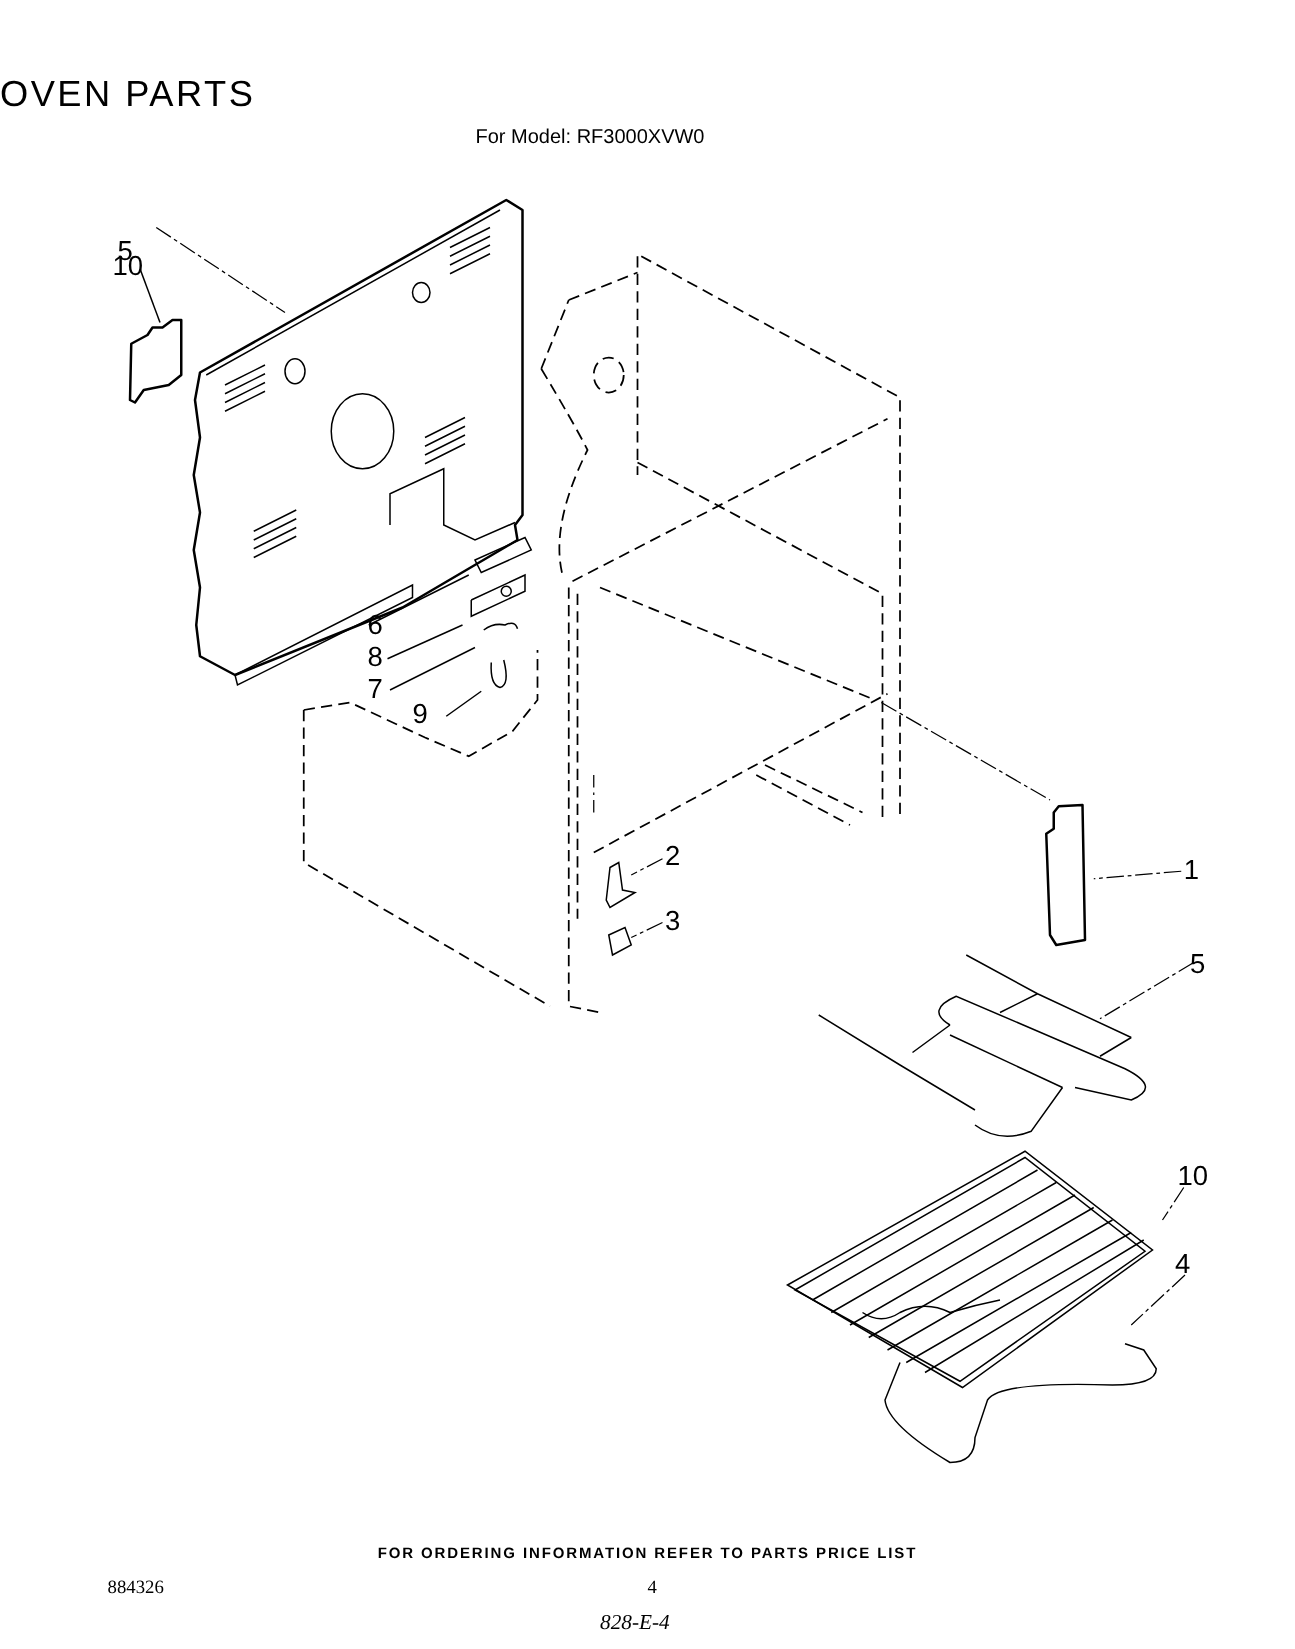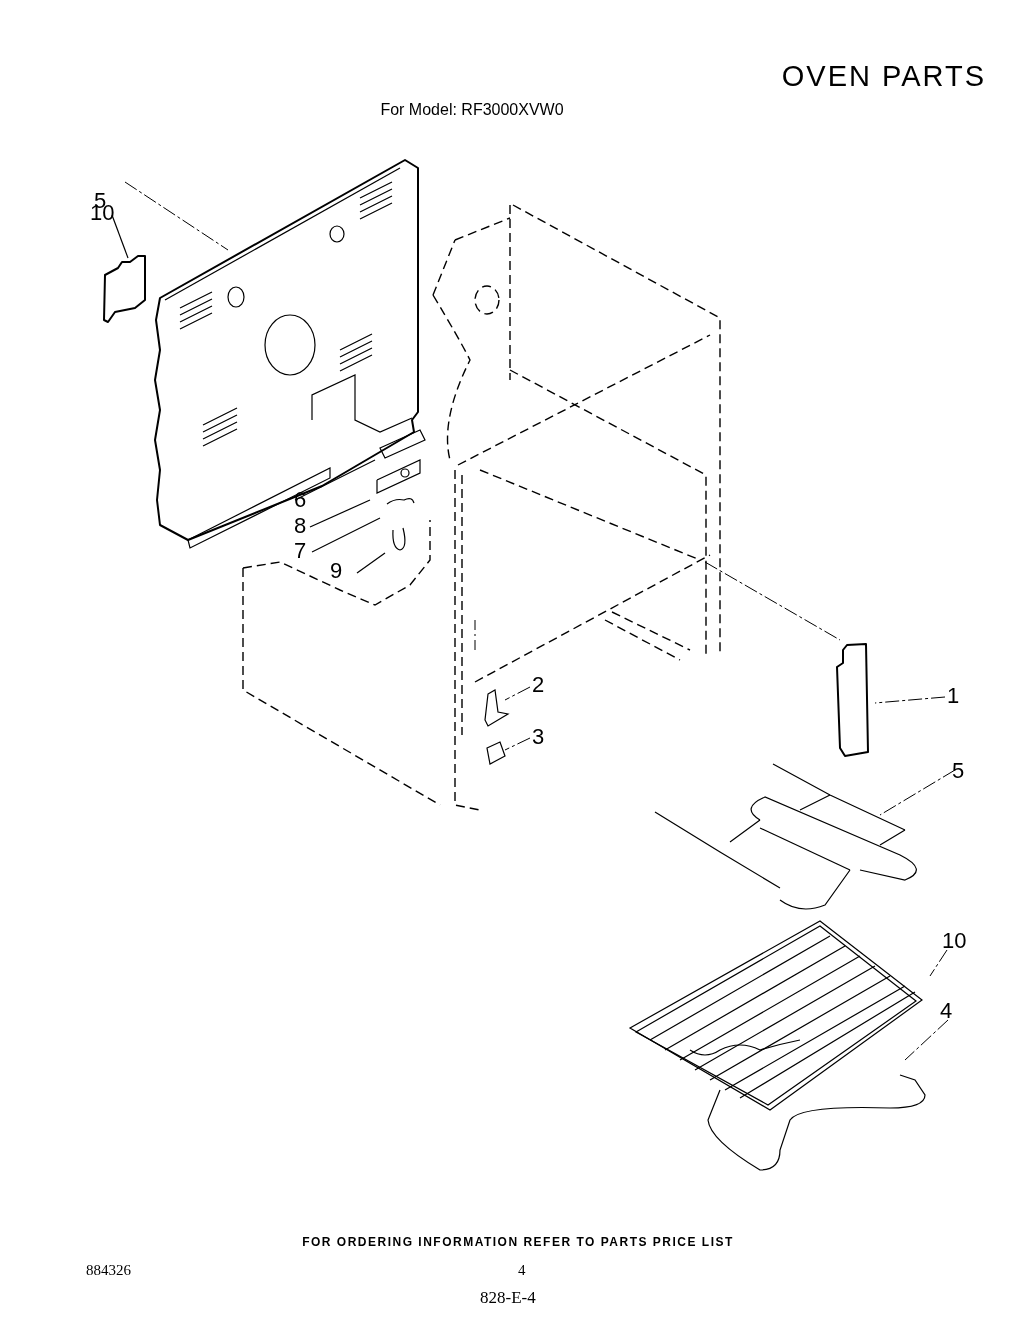--- a/index.html
+++ b/index.html
@@ -1,26 +1,26 @@
 <!DOCTYPE html>
 <html><head>
   <meta charset="utf-8">
   <style>
     html, body { margin: 0; padding: 0; background: #ffffff; }
     body { width: 1036px; height: 1319px; position: relative; overflow: hidden; color: #000; }
-    .title { position: absolute; left: 0; width: 986px; top: 60px; text-align: right;
+    .title { position: absolute; left: 0; width: 986px; top: 60px; text-align: left;
       font-family: "Liberation Sans", sans-serif; font-size: 29px; letter-spacing: 2px; font-weight: normal; }
     .subtitle { position: absolute; left: 0; width: 944px; top: 101px; text-align: center;
       font-family: "Liberation Sans", sans-serif; font-size: 16px; }
     .callout { position: absolute; font-family: "Liberation Sans", sans-serif; font-size: 22px; line-height: 1; }
     .footer-note { position: absolute; left: 0; width: 1036px; top: 1235px; text-align: center;
       font-family: "Liberation Sans", sans-serif; font-size: 12px; font-weight: bold; letter-spacing: 1.5px; }
     .doc-number { position: absolute; left: 86px; top: 1262px; font-family: Liberation Serif, serif; font-size: 15px; }
     .page-number { position: absolute; left: 518px; top: 1262px; font-family: "Liberation Serif", serif; font-size: 15px; }
-    .handwritten { position: absolute; left: 480px; top: 1288px; font-family: "Liberation Serif", serif; font-size: 17px; }
+    .handwritten { position: absolute; left: 480px; top: 1288px; font-family: "Liberation Serif", serif; font-style: italic; font-size: 17px; }
     svg.drawing { position: absolute; left: 0; top: 0; }
     .solid { fill: none; stroke: #000; stroke-width: 2; stroke-linejoin: round; }
     .thin { fill: none; stroke: #000; stroke-width: 1.2; }
     .dash { fill: none; stroke: #000; stroke-width: 1.4; stroke-dasharray: 9 5; }
     .dashdot { fill: none; stroke: #000; stroke-width: 1; stroke-dasharray: 10 4 2 4; }
     .leader { fill: none; stroke: #000; stroke-width: 1; stroke-dasharray: 14 3 3 3; }
   </style>
 </head>
 <body>
 

